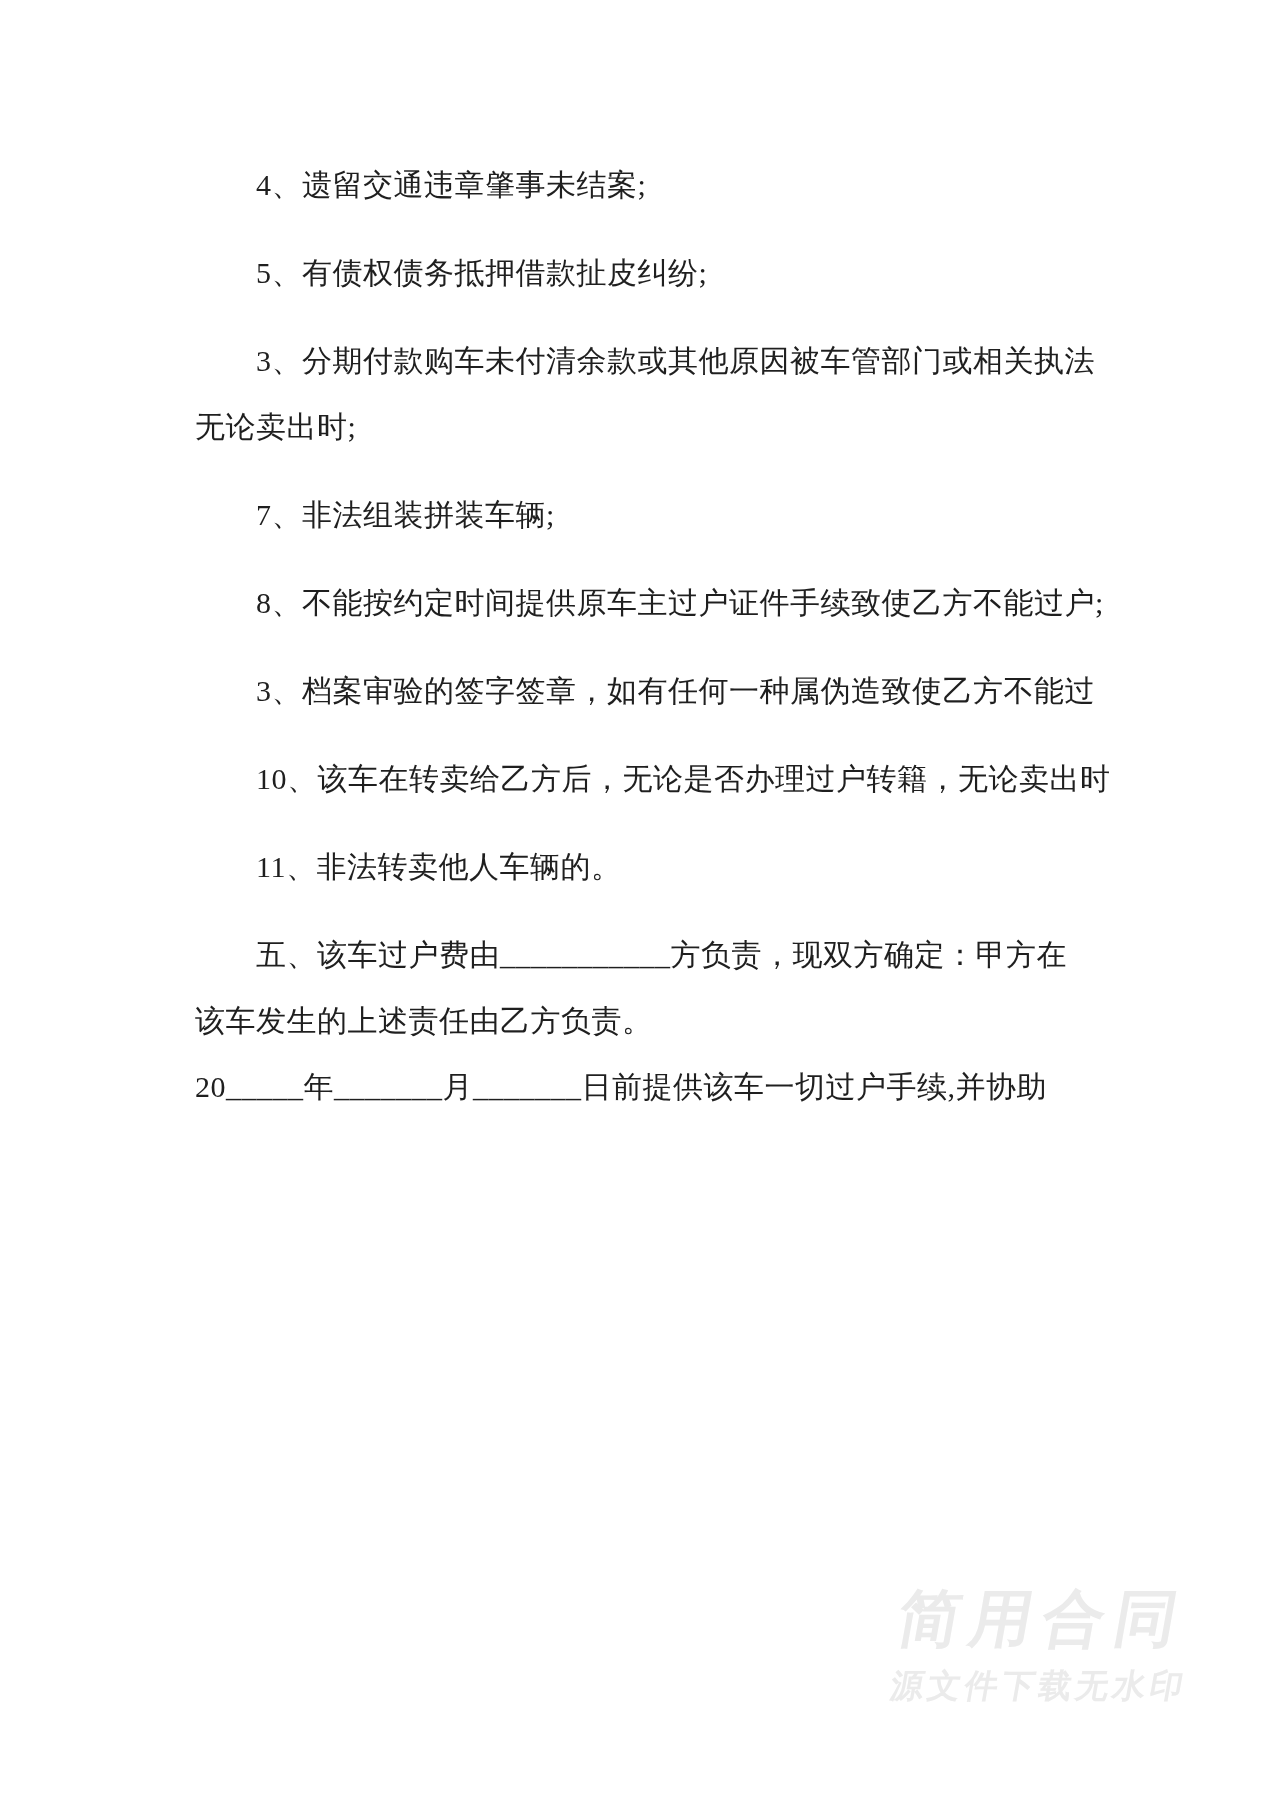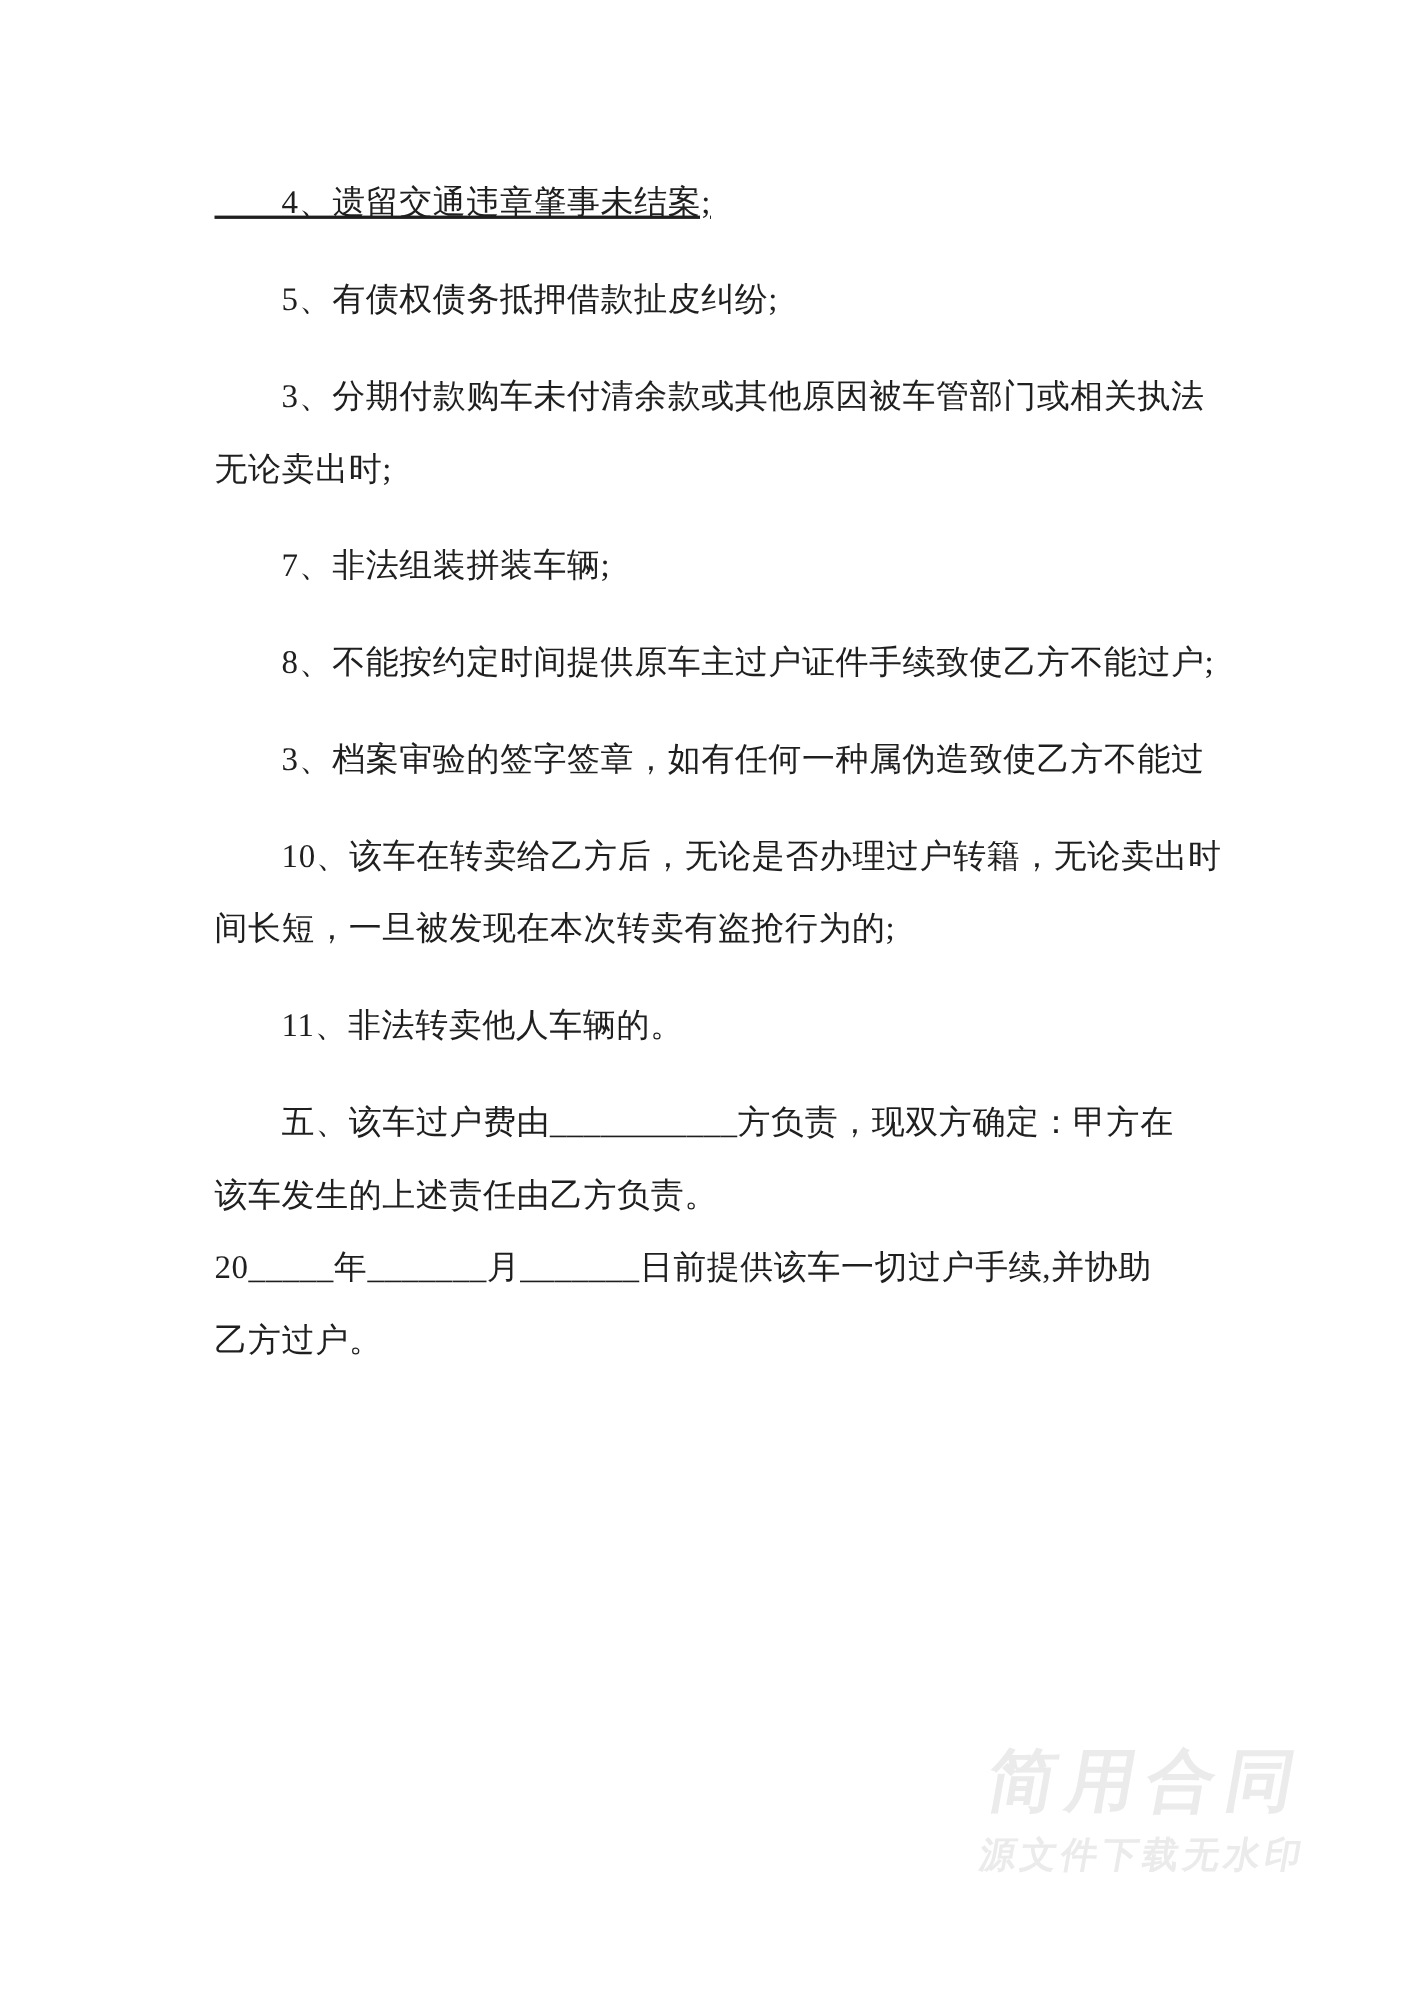--- a/index.html
+++ b/index.html
@@ -25,21 +25,21 @@
     font-size: 30px;
     line-height: 66px;
     color: #1f1f1f;
     letter-spacing: 0.5px;
   }
   .line {
     white-space: nowrap;
     height: 66px;
   }
   .line.para-start { margin-top: 22px; }
-  .doc .line:first-child { margin-top: 0; text-decoration: underline; }
+  .doc .line:first-child { margin-top: 0; }
   .watermark {
     position: absolute;
     top: 1586px;
     right: 93px;
     text-align: right;
     font-family: "DejaVu Sans", "Liberation Sans", sans-serif;
     font-weight: bold;
     user-select: none;
   }
   .wm-title {
@@ -65,26 +65,24 @@
 
   <div class="doc" id="doc" style="color: rgb(31, 31, 31);">
       <div class="line para-start">　　4、遗留交通违章肇事未结案;</div>
       <div class="line para-start">　　5、有债权债务抵押借款扯皮纠纷;</div>
       <div class="line para-start">　　3、分期付款购车未付清余款或其他原因被车管部门或相关执法</div>
       <div class="line">无论卖出时;</div>
       <div class="line para-start">　　7、非法组装拼装车辆;</div>
       <div class="line para-start">　　8、不能按约定时间提供原车主过户证件手续致使乙方不能过户;</div>
       <div class="line para-start">　　3、档案审验的签字签章，如有任何一种属伪造致使乙方不能过</div>
       <div class="line para-start">　　10、该车在转卖给乙方后，无论是否办理过户转籍，无论卖出时</div>
-      <div class="line">间长短，一旦被发现在本次转卖有盗抢行为的;</div>
       <div class="line para-start">　　11、非法转卖他人车辆的。</div>
       <div class="line para-start">　　五、该车过户费由___________方负责，现双方确定：甲方在</div>
       <div class="line">该车发生的上述责任由乙方负责。</div>
       <div class="line">20_____年_______月_______日前提供该车一切过户手续,并协助</div>
-      <div class="line">乙方过户。</div>
     </div>
 
   <div class="watermark" style="color: rgb(235, 235, 235);">
     <div>
       <span class="wm-title">简用合同</span>
     </div>
     <div>
       <span class="wm-sub">源文件下载无水印</span>
     </div>
   </div>

